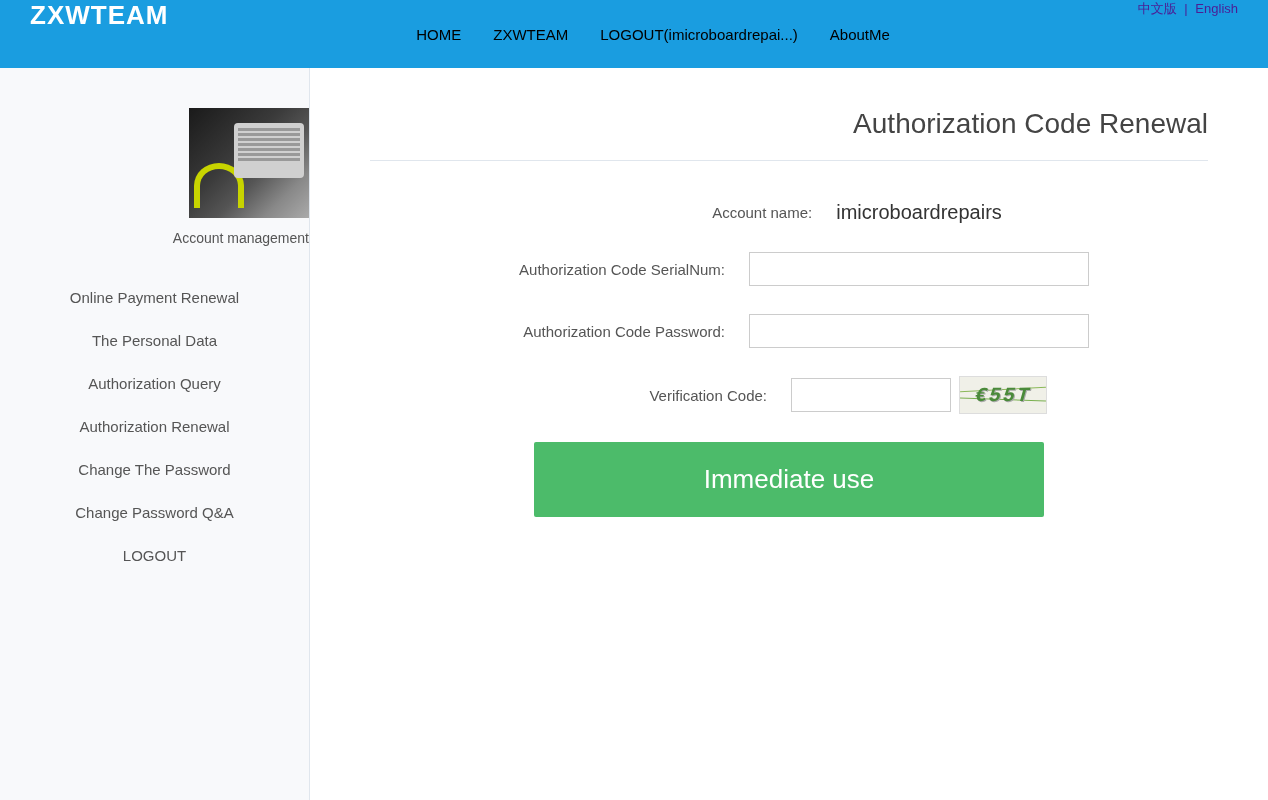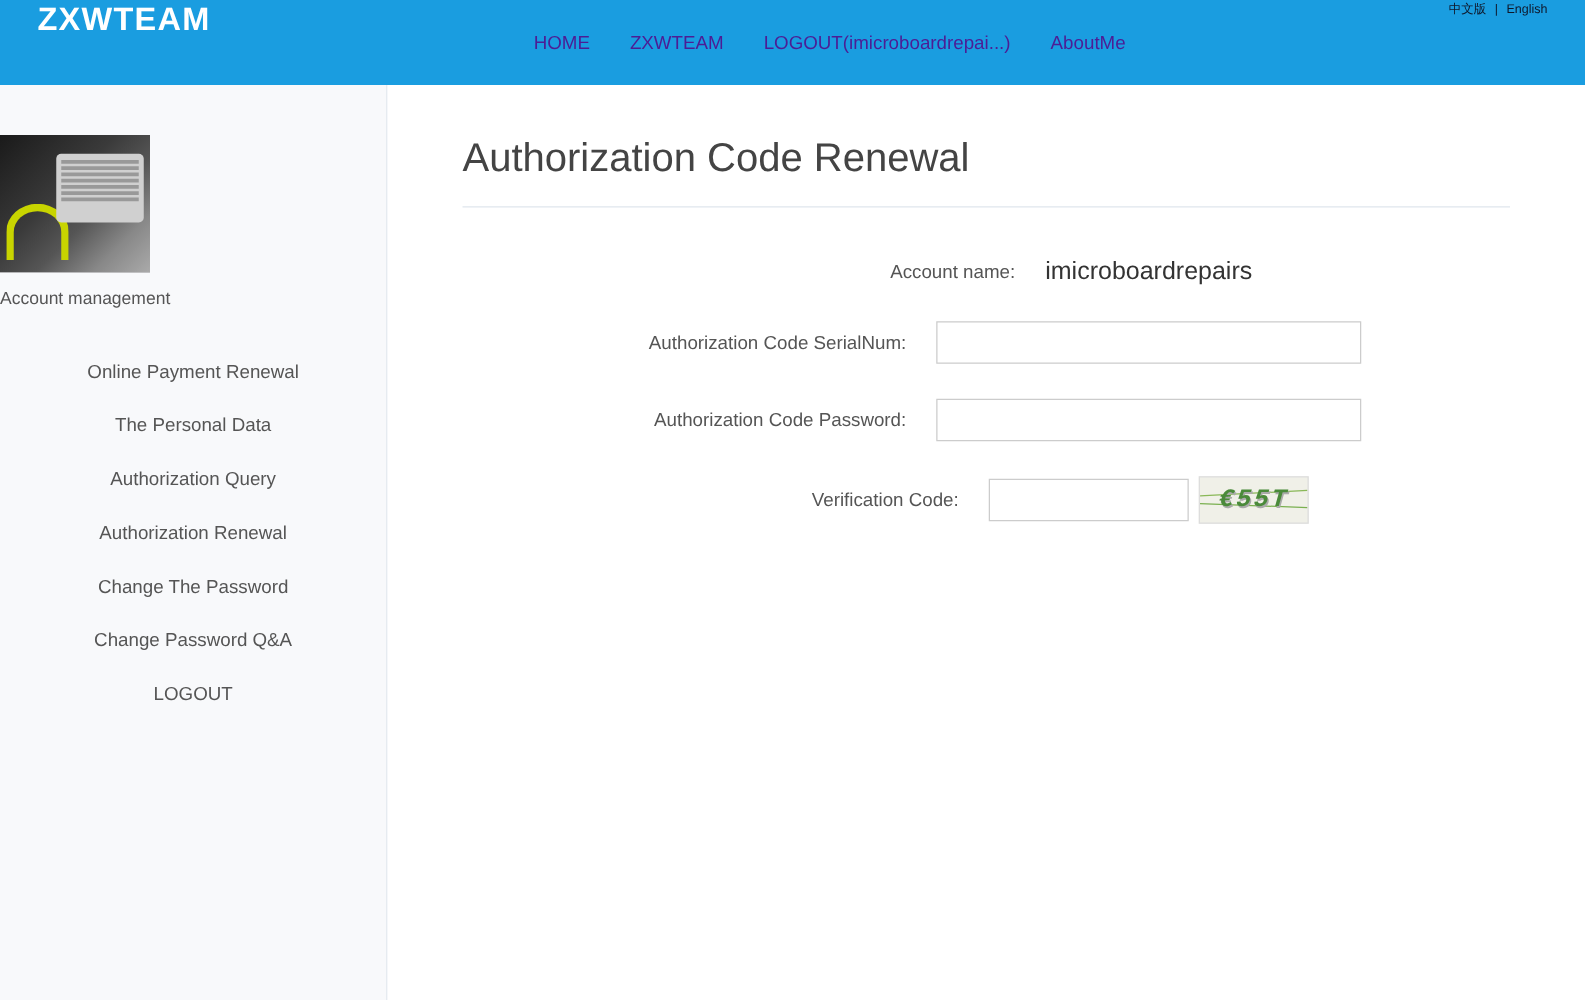--- a/index.html
+++ b/index.html
@@ -18,46 +18,46 @@
       font-size: 26px;
       font-weight: bold;
       letter-spacing: 1px;
     }
     .header-nav {
       display: flex;
       gap: 32px;
       align-items: center;
     }
     .header-nav a {
-      color: #4c1d95;
+      color: #000000;
       text-decoration: none;
       font-size: 15px;
       font-weight: 500;
     }
     .header-lang {
-      color: #0f172a;
-      font-size: 10px;
+      color: #4c1d95;
+      font-size: 13px;
     }
     .header-lang span { cursor: pointer; }
     .header-lang .divider { margin: 0 4px; }
 
     
     .layout {
       display: flex;
       min-height: 732px;
     }
 
     
     .sidebar {
       width: 310px;
       background: #f8f9fb;
       border-right: 1px solid #e0e6ed;
       display: flex;
       flex-direction: column;
-      align-items: flex-start;
+      align-items: flex-end;
       padding-top: 40px;
     }
     .sidebar-avatar {
       width: 120px;
       height: 110px;
       overflow: hidden;
       margin-bottom: 12px;
     }
     .sidebar-avatar-img {
       width: 120px;
@@ -123,24 +123,25 @@
       display: block;
     }
 
     
     .main {
       flex: 1;
       background: white;
       padding: 40px 60px;
     }
     .page-title {
-      font-size: 32px;
+      font-size: 28px;
       font-weight: 300;
       color: #444;
       margin-bottom: 20px;
+      text-align: right;
     }
     .divider-line {
       border: none;
       border-top: 1px solid #e0e6ed;
       margin-bottom: 40px;
     }
 
     
     .form-section {
       max-width: 700px;
@@ -300,17 +301,18 @@
         <div class="verification-row">
           <input class="verification-input" type="text" style="">
           <div class="captcha-img">
             <div class="captcha-line1"></div>
             <div class="captcha-line2"></div>
             <span class="captcha-text">€55T</span>
           </div>
         </div>
       </div>
 
+      <button class="submit-btn">Immediate use</button>
 
     </div>
   </main>
 
 </div>
 
 </body></html>

